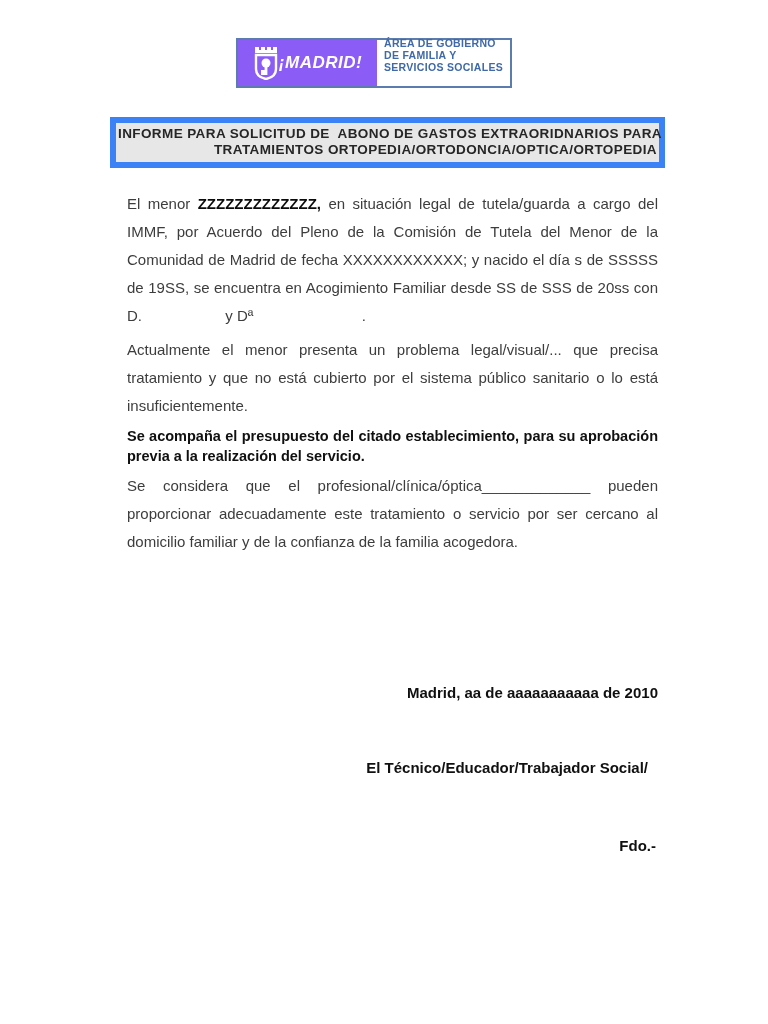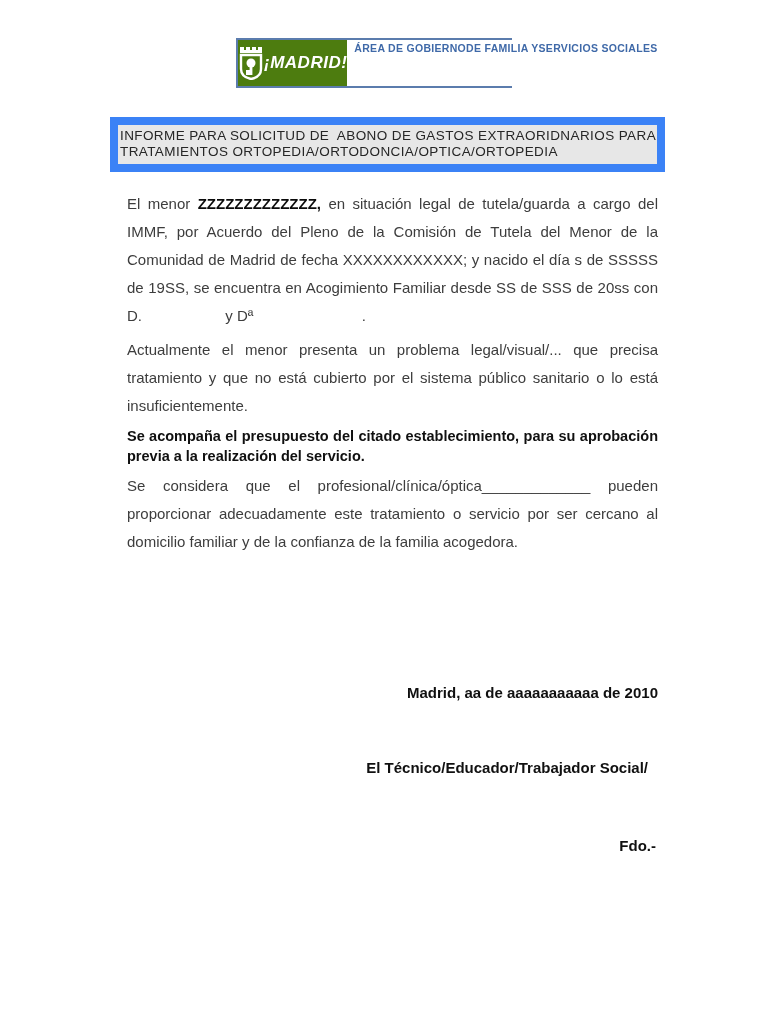--- a/index.html
+++ b/index.html
@@ -7,42 +7,42 @@
     position:relative; width:768px; height:1024px; background:#ffffff;
     font-family:"Liberation Sans","DejaVu Sans",sans-serif; overflow:hidden;
   }
 
   
   .logo {
     position:absolute; left:236px; top:38px; width:276px; height:50px;
     display:flex; border:2px solid #5b7cad; box-sizing:border-box;
   }
   .logo-left {
-    width:139px; background:#4d7c0f; color:#ffffff;
-    display:flex; align-items:center; justify-content:space-between; 
+    width:139px; background:#8b5cf6; color:#ffffff;
+    display:flex; align-items:center; justify-content:center; 
   }
   .shield-icon { display:block; }
   .wordmark {
     font-weight:bold; font-style:italic; font-size:17px; letter-spacing:0.5px;
     white-space:pre;
   }
   .logo-right {
     flex:1; background:#ffffff; color:#3f69a8;
-    display:flex; flex-direction:row; justify-content:center;
+    display:flex; flex-direction:column; justify-content:center;
     padding:2px 0 18px 7px;
     font-weight:bold; font-size:10.5px; line-height:12px; letter-spacing:0.3px;
     white-space:pre;
   }
 
   
   .title-box {
     position:absolute; left:110px; top:117px; width:555px; box-sizing:border-box;
-    background:#e7e7e7; border:8px solid #3b82f6;
-    text-align:left; padding:3px 2px 4px 2px;
-    font-weight:normal; font-size:13.5px; line-height:16px; color:#262626;
+    background:#e7e7e7; border:6px solid #3b82f6;
+    text-align:right; padding:3px 2px 4px 2px;
+    font-weight:bold; font-size:13.5px; line-height:16px; color:#262626;
     letter-spacing:0.4px;
   }
   .title-line { white-space:pre; }
 
   
   .body-text { position:absolute; left:110px; top:190px; width:548px; }
   .para {
     margin:0 0 6px 17px; font-size:15px; line-height:28px;
     text-align:justify; color:#3d3d3d; white-space:pre-wrap;
   }

